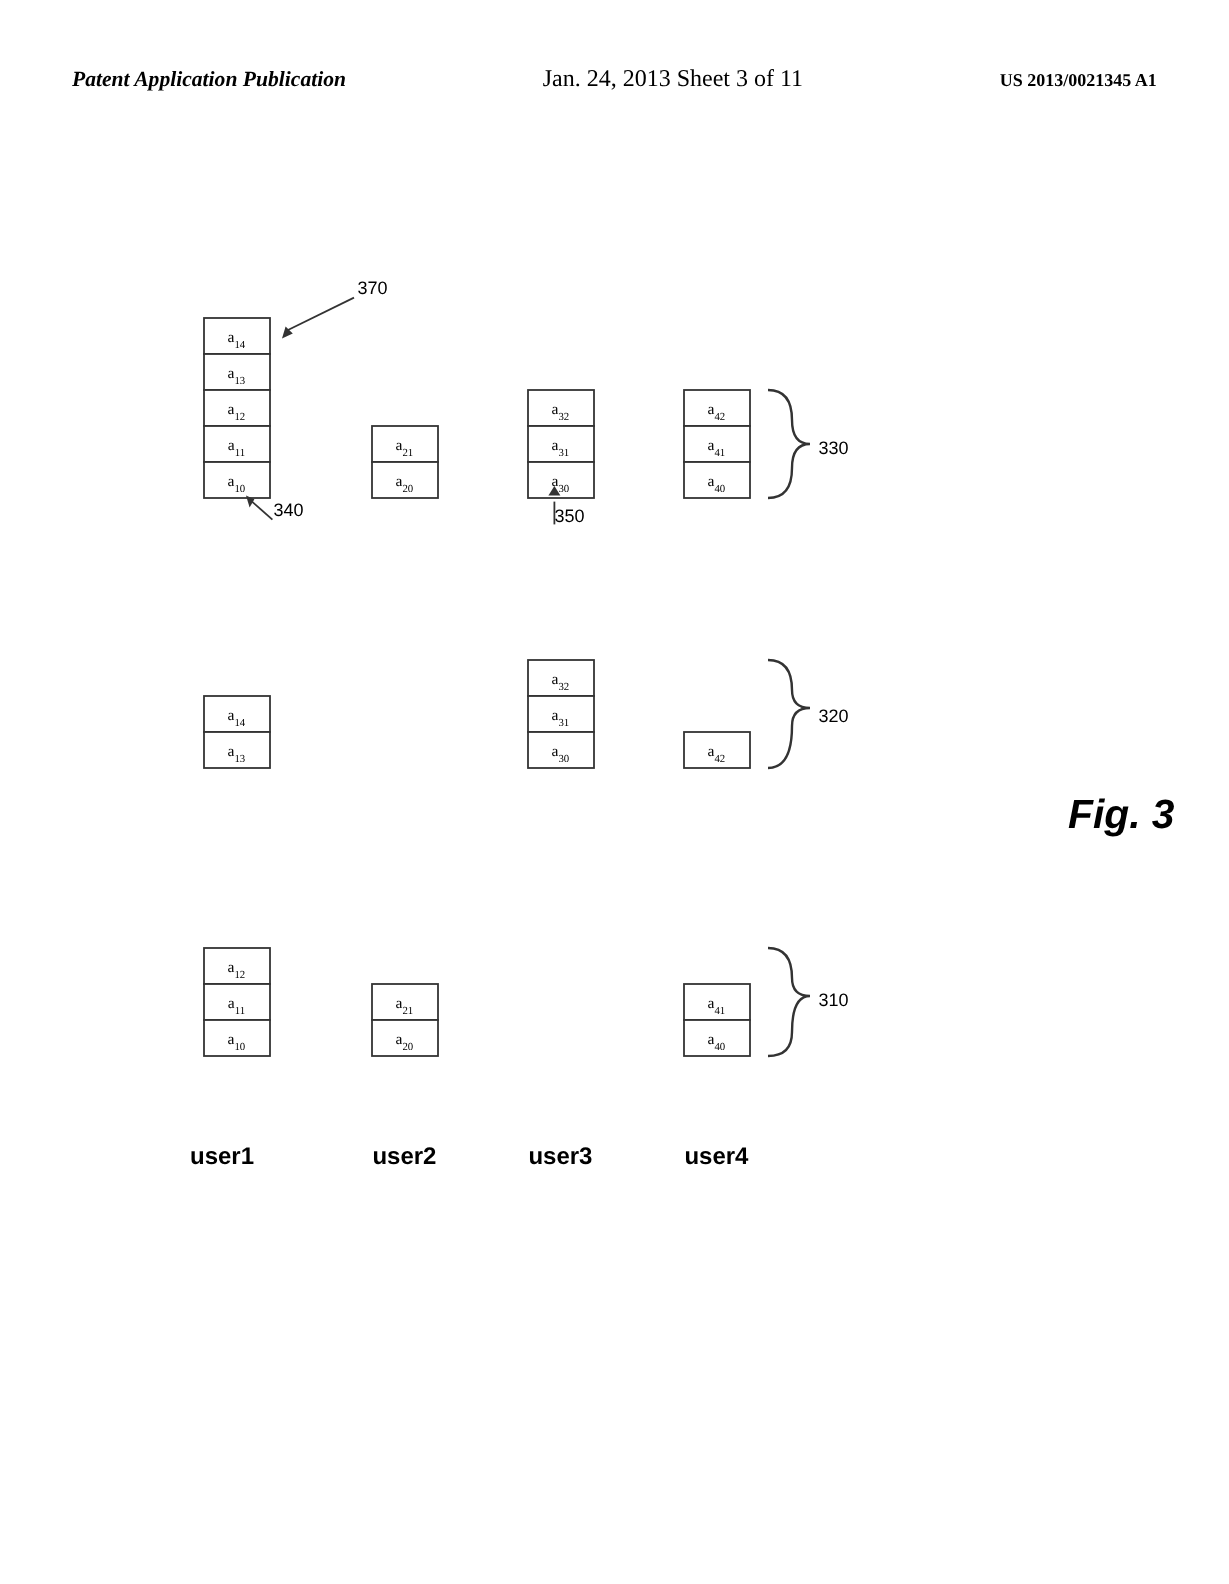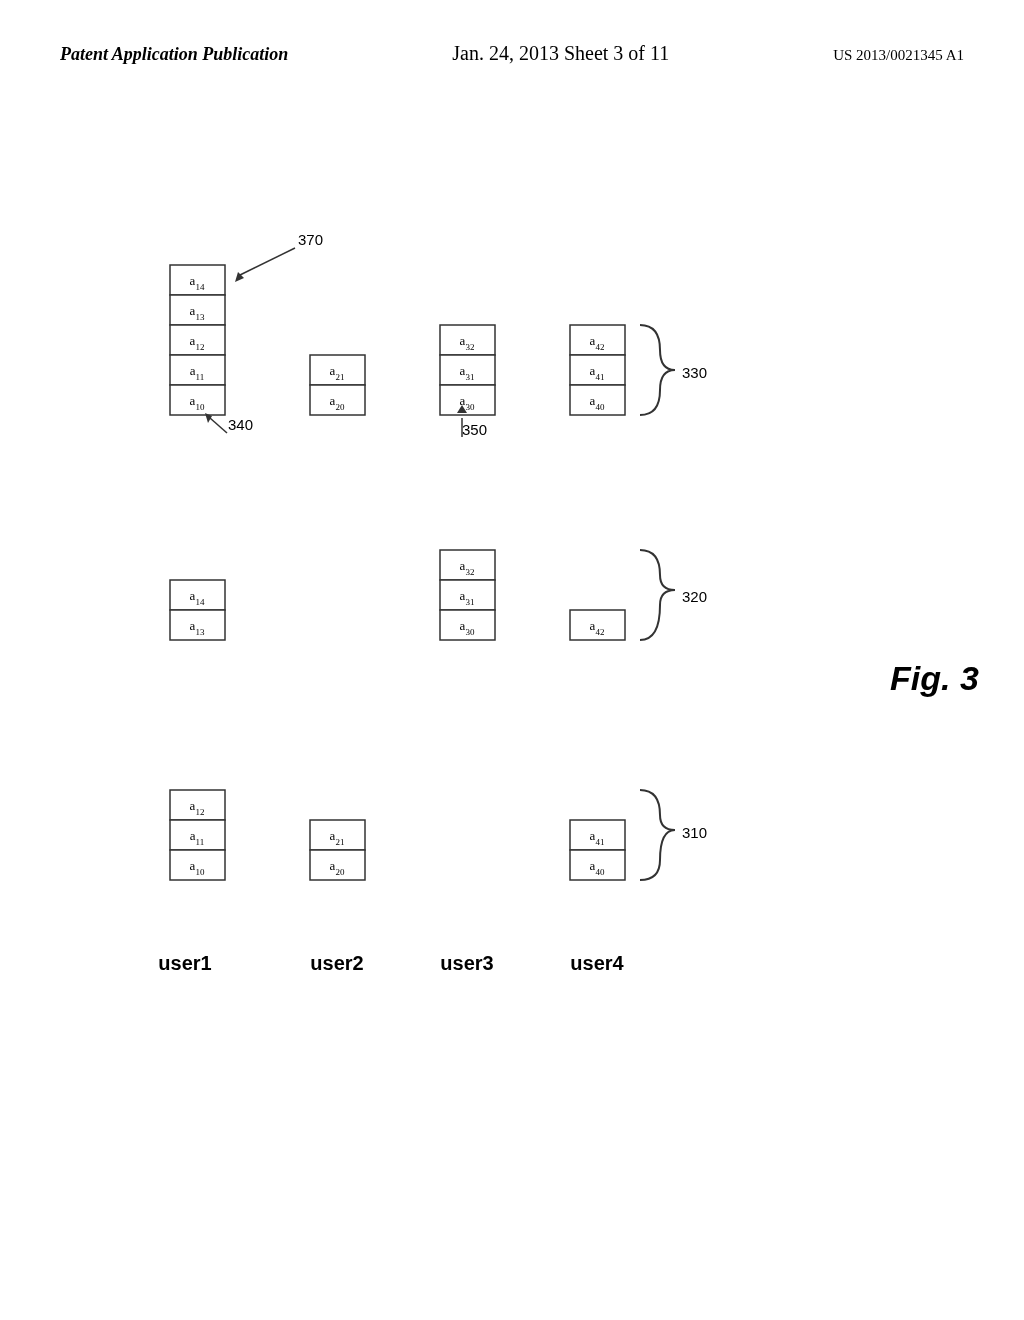--- a/index.html
+++ b/index.html
@@ -8,38 +8,39 @@
       height: 1320px;
       background: #ffffff;
       font-family: 'Times New Roman', Times, serif;
       overflow: hidden;
       position: relative;
     }
 
     
     .header {
       position: absolute;
-      top: 42px;
+      top: 55px;
       left: 0;
       right: 0;
       display: flex;
       align-items: baseline;
       padding: 0 60px;
       justify-content: space-between;
     }
     .header-title {
       font-size: 18px;
       font-weight: bold;
       font-style: italic;
     }
     .header-date {
       font-size: 20px;
     }
     .header-patent {
       font-size: 15px;
+      font-weight: bold;
     }
   </style>
 </head>
 <body>
 
 <div class="header">
   <span class="header-title">Patent Application Publication</span>
   <span class="header-date">Jan. 24, 2013  Sheet 3 of 11</span>
   <span class="header-patent">US 2013/0021345 A1</span>
 </div>

